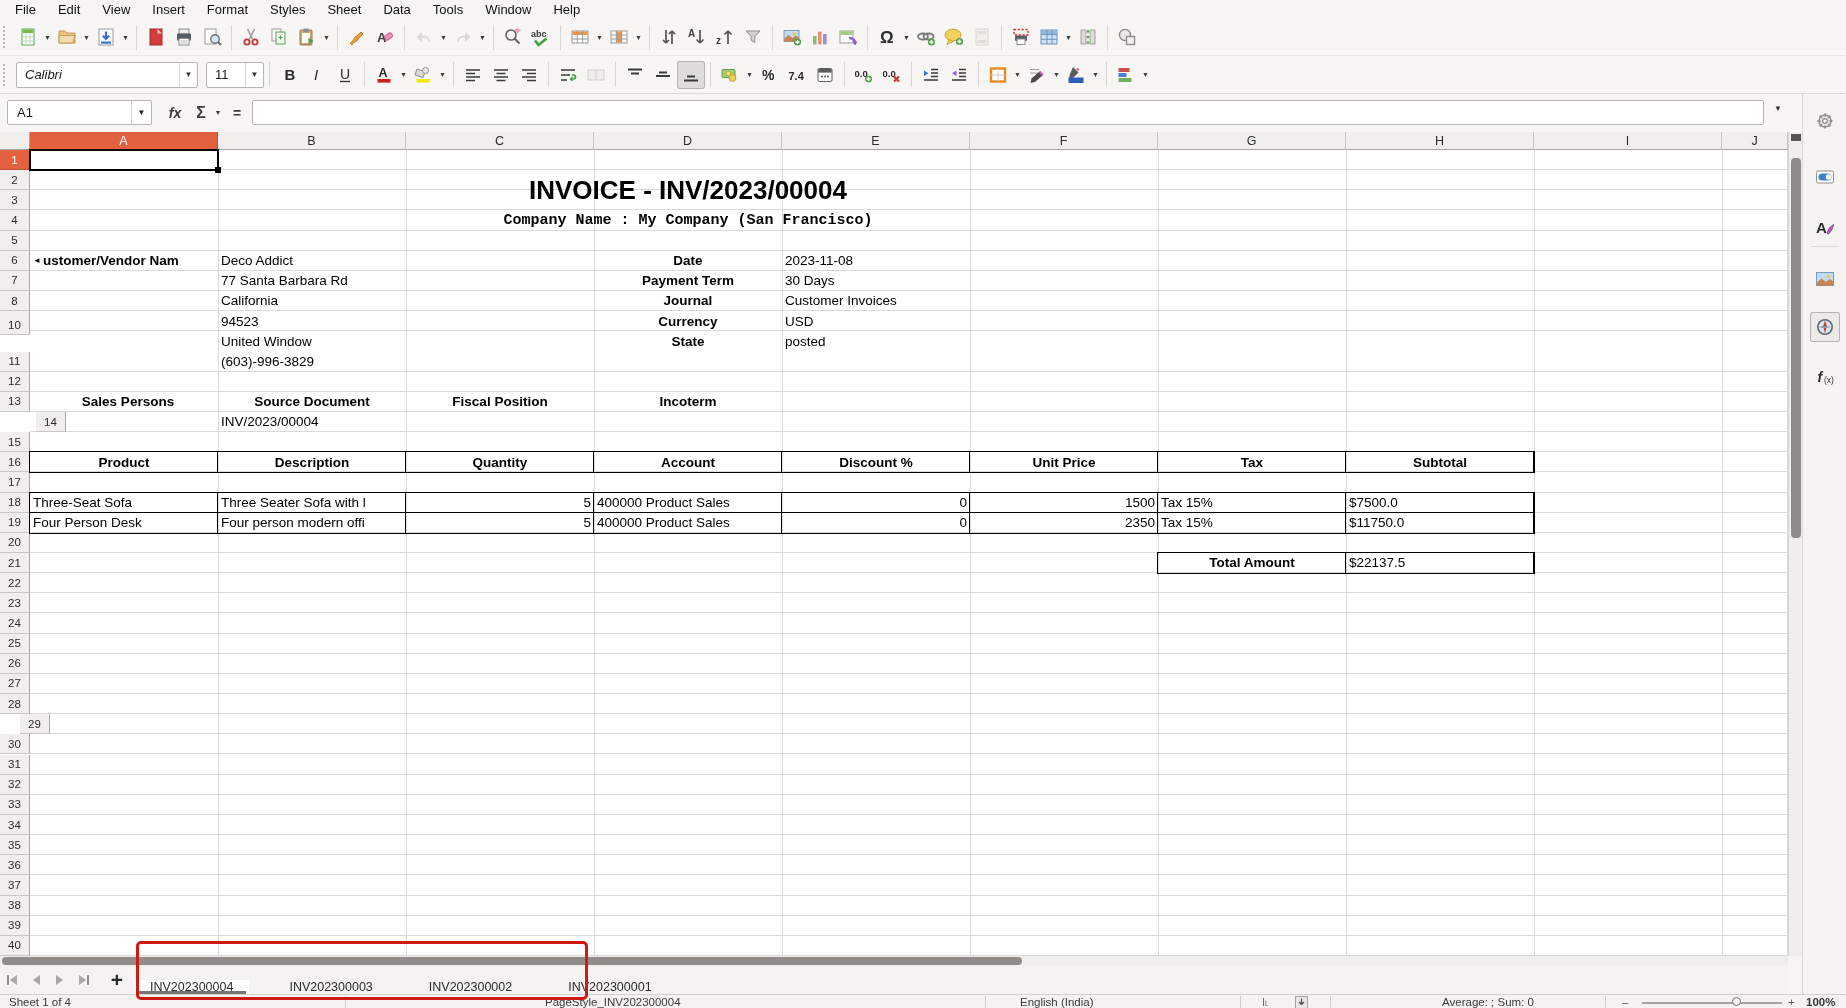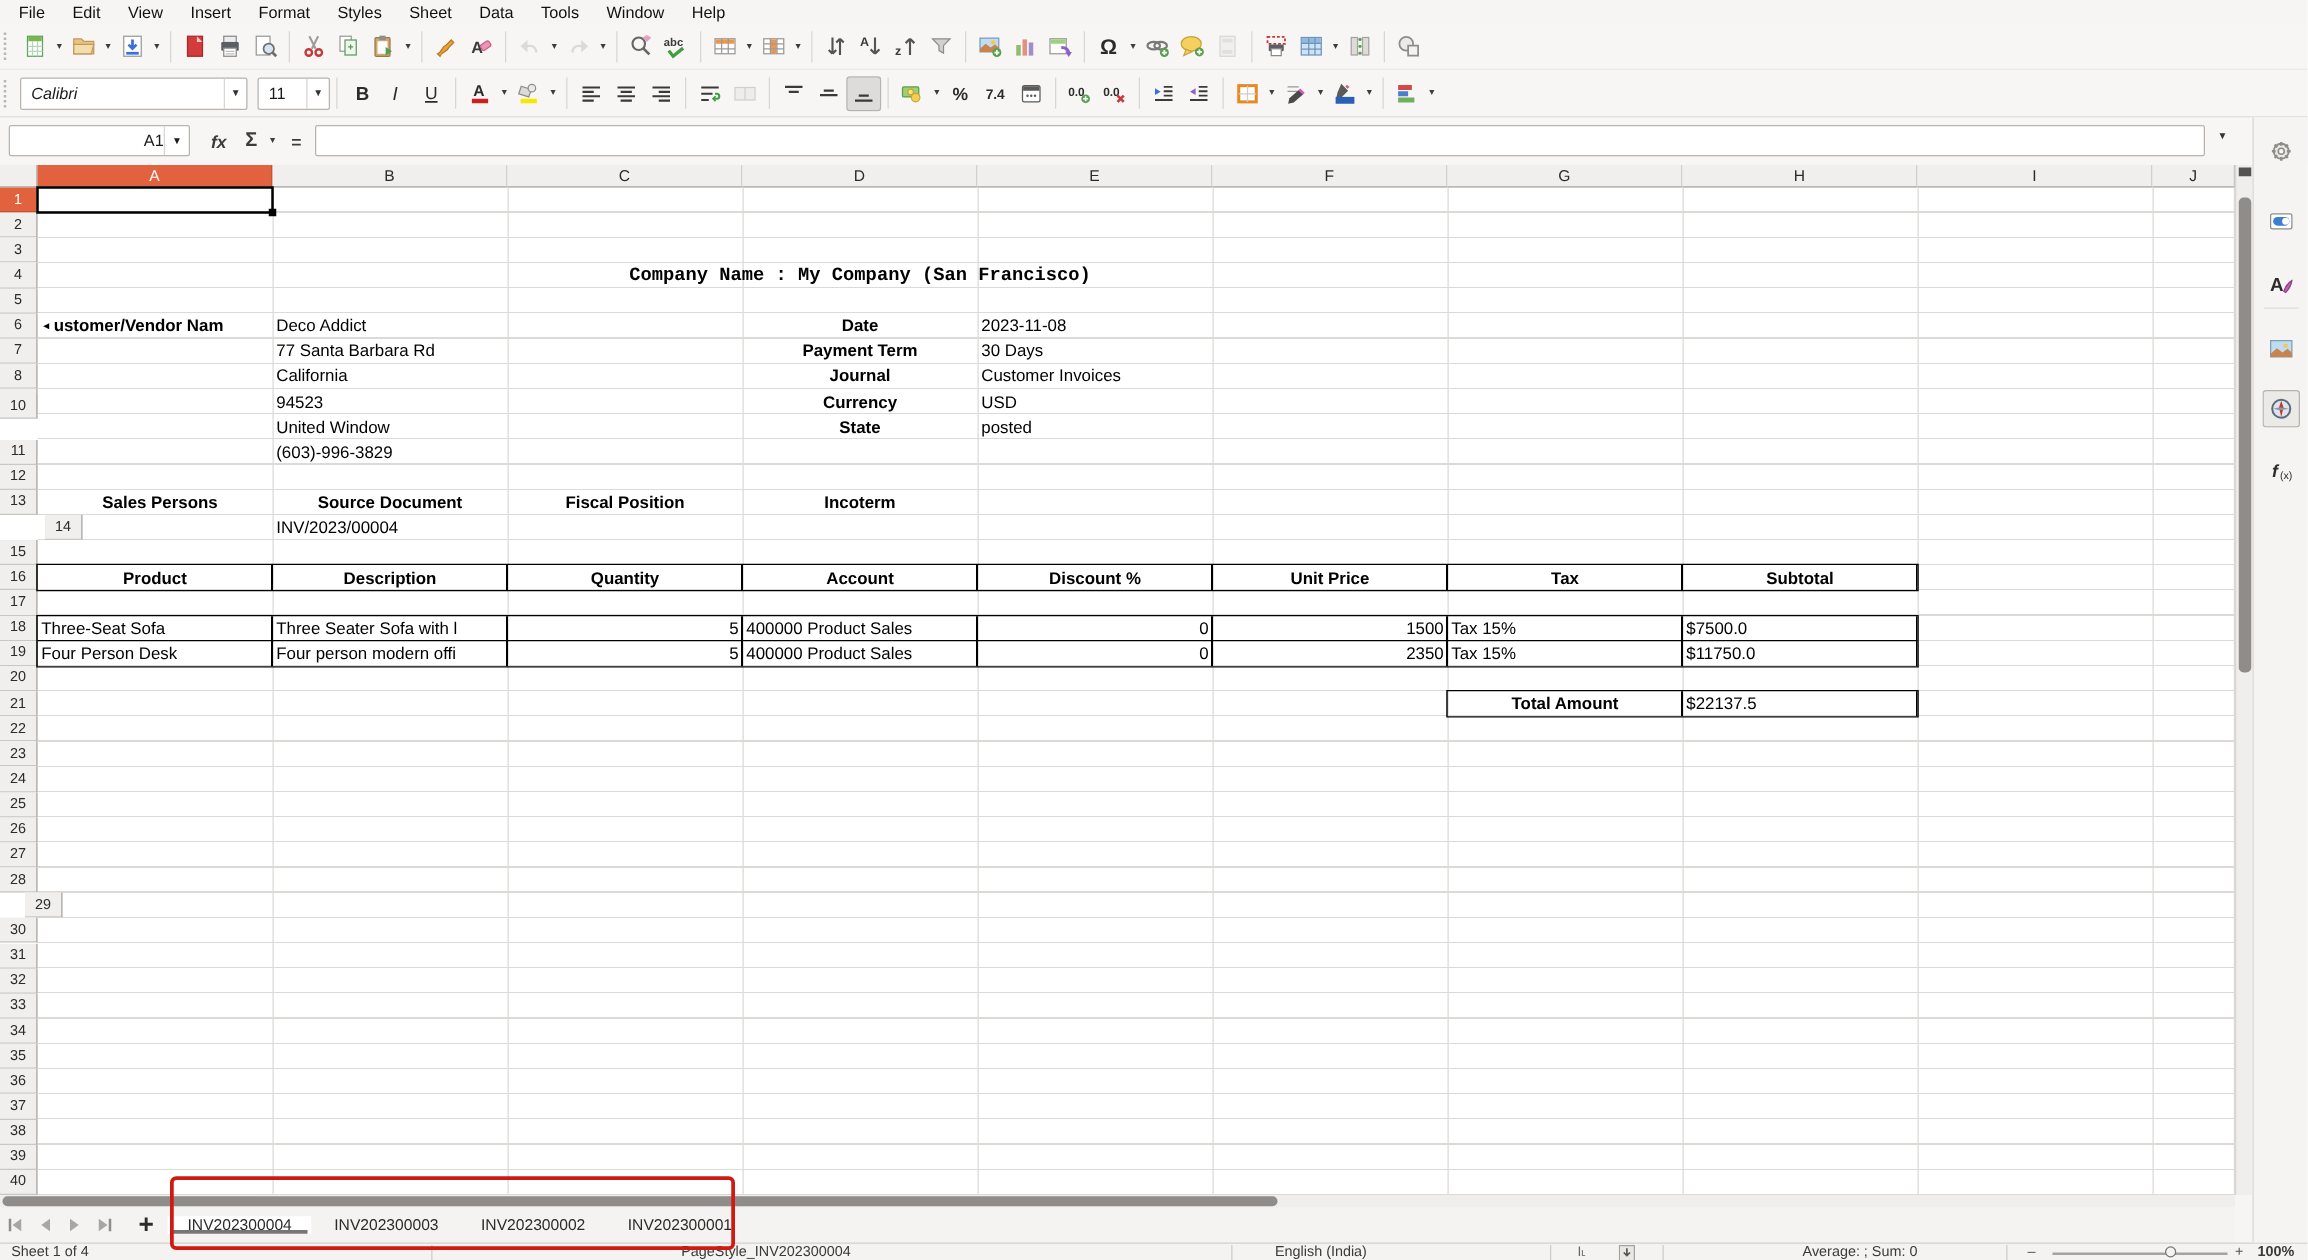--- a/index.html
+++ b/index.html
@@ -23,21 +23,21 @@
   .sep { width:1px; height:25px; background:#d8d6d3; margin:0 5px; flex:0 0 auto; }
   .combo { height:26px; background:#fff; border:1px solid #b7b4b1; border-radius:2px; display:flex; align-items:center; font-size:13px; }
   .combo .cval { padding:0 8px; flex:1; }
   .combo .carr { width:18px; height:100%; border-left:1px solid #d8d6d3; display:flex; align-items:center; justify-content:center; font-size:8px; color:#333; }
   #fontname { width:182px; margin-left:2px; font-style:italic; }
   #fontsize { width:58px; margin-left:8px; }
 
   
   #fmlbar { position:absolute; left:0; top:94px; width:1846px; height:38px; background:#f7f6f5; }
   #namebox { position:absolute; left:7px; top:6px; width:145px; height:25px; background:#fff; border:1px solid #b7b4b1; border-radius:2px; font-size:13px; display:flex; align-items:center; }
-  #namebox .cval { padding-left:9px; flex:1;text-align:right; }
+  #namebox .cval { padding-left:9px; flex:1; }
   #namebox .carr { width:20px; height:100%; border-left:1px solid #d8d6d3; display:flex; align-items:center; justify-content:center; font-size:8px; }
   .fxb { position:absolute; top:6px; height:25px; display:flex; align-items:center; justify-content:center; font-size:14px; font-weight:bold; color:#3c3c3c; }
   #fx { left:162px; width:26px; font-style:italic; }
   #sigma { left:190px; width:22px; font-size:16px; }
   #sigdd { left:212px; width:12px; font-size:7px; font-weight:normal; }
   #eq { left:228px; width:18px; }
   #fmlinput { position:absolute; left:252px; top:6px; width:1512px; height:25px; background:#fff; border:1px solid #b7b4b1; border-radius:2px; }
   #fmlexp { position:absolute; left:1768px; top:10px; width:20px; height:18px; text-align:center; font-size:8px; color:#333; }
 
   
@@ -714,20 +714,23 @@
     <div class="vline" style="left: 218px;"></div>
     <div class="vline" style="left: 406px;"></div>
     <div class="vline" style="left: 594px;"></div>
     <div class="vline" style="left: 782px;"></div>
     <div class="vline" style="left: 970px;"></div>
     <div class="vline" style="left: 1158px;"></div>
     <div class="vline" style="left: 1346px;"></div>
     <div class="vline" style="left: 1534px;"></div>
     <div class="vline" style="left: 1722px;"></div>
     <div class="vline" style="left: 1787px;"></div>
+    <div class="cell b ac" style="left: 218px; top: 38.15px; width: 940px; height: 40.3px; font-size: 26px;">
+      <span>INVOICE - INV/2023/00004</span>
+    </div>
     <div class="cell b ac" style="left: 218px; top: 78.45px; width: 940px; height: 20.15px; font-size: 15px; font-family: Liberation Mono, monospace;">
       <span>Company Name : My Company (San Francisco)</span>
     </div>
     <div class="cell b clip" style="left: 30px; top: 118.75px; width: 188px; height: 20.15px;">
       <span class="ovfm">◄</span>
       <span>ustomer/Vendor Nam</span>
     </div>
     <div class="cell" style="left: 218px; top: 118.75px; width: 188px; height: 20.15px;">
       <span>Deco Addict</span>
     </div>
@@ -904,21 +907,21 @@
         <path d="M3 1l7 5-7 5z" fill="#a8a5a2"></path>
       </svg>
     </div>
   <div class="tnav">
       <svg width="14" height="12" viewBox="0 0 14 12">
         <path d="M11 1v10" stroke="#8f8c89" stroke-width="2"></path>
         <path d="M2 1l7 5-7 5z" fill="#a8a5a2"></path>
       </svg>
     </div>
   <div id="addsheet">+</div>
-  <span id="tabs" style="display:flex;align-items:center;">
+  <span id="tabs" style="display:flex;align-items:flex-end;gap:22px;">
       <div class="sheettab active">INV202300004</div>
       <div class="sheettab">INV202300003</div>
       <div class="sheettab">INV202300002</div>
       <div class="sheettab">INV202300001</div>
     </span>
 </div>
 
 <div id="statusbar">
   <div class="st" style="left:9px;">Sheet 1 of 4</div>
   <div class="stdiv" style="left:345px;"></div>

